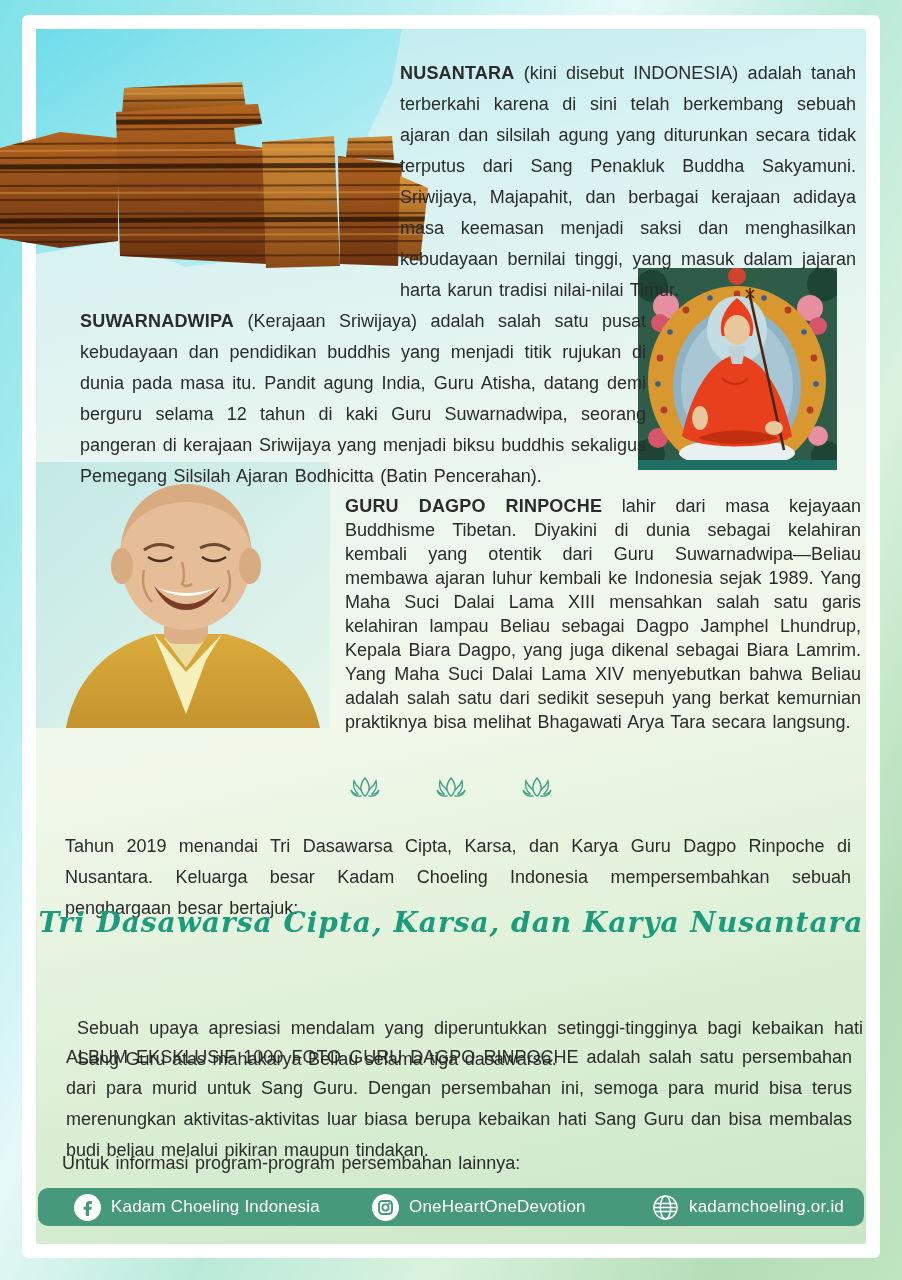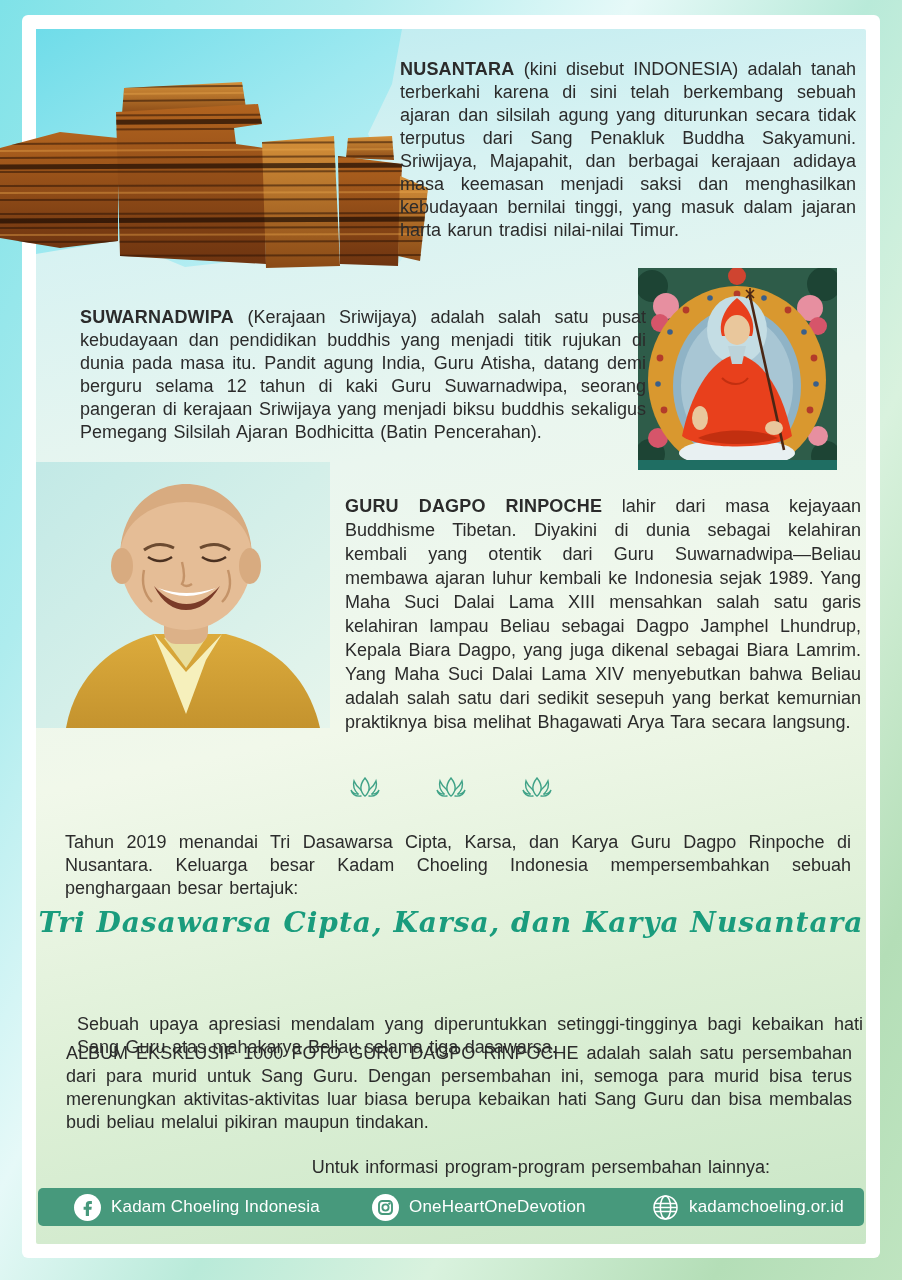--- a/index.html
+++ b/index.html
@@ -11,31 +11,31 @@
   .frame{
     position:absolute;left:22px;top:15px;width:858px;height:1243px;
     background:#ffffff;border-radius:6px;z-index:1;
   }
   .inner{
     position:absolute;left:14px;top:14px;width:830px;height:1215px;
     background:linear-gradient(168deg,#b8eaf0 0%,#d7f2f2 16%,#eaf6ef 36%,#f1f8ea 55%,#def0d7 76%,#c9e6c6 100%);
     border-radius:2px;
   }
   .abs{position:absolute;}
-  .para{font-size:18px;line-height:23px;text-align:justify;word-spacing:1.5px;z-index:5;}
+  .para{font-size:18px;line-height:31px;text-align:justify;word-spacing:1.5px;z-index:5;}
   .para b{letter-spacing:.2px;}
   .script-title{
     width:902px;text-align:center;
     font-family:"DejaVu Serif",serif;font-style:italic;font-weight:bold;
     font-size:28px;color:#1a9c7d;z-index:5;letter-spacing:1px;
   }
   .lotus-row{display:flex;justify-content:space-between;width:202px;z-index:5;}
   .footer-bar{
     left:38px;top:1188px;width:826px;height:38px;background:#47997c;
-    border-radius:5px;z-index:6;
+    border-radius:10px;z-index:6;
   }
   .footer-item{position:absolute;top:0;height:38px;display:flex;align-items:center;gap:10px;cursor:pointer;}
   .footer-item span.lbl{color:#ffffff;font-size:17px;letter-spacing:.2px;}
   svg{display:block;}
 </style>
 </head>
 <body>
 
 <div class="page">
 
@@ -233,21 +233,21 @@
   </div>
 
   <p class="para abs" style="left:62px;top:828px;width:786px;margin:3px">Tahun 2019 menandai Tri Dasawarsa Cipta, Karsa, dan Karya Guru Dagpo Rinpoche di Nusantara. Keluarga besar Kadam Choeling Indonesia mempersembahkan sebuah penghargaan besar bertajuk:</p>
 
   <div class="script-title abs" style="left:0;top:906px">Tri Dasawarsa Cipta, Karsa, dan Karya Nusantara</div>
 
   <p class="para abs" style="left:62px;top:998px;width:786px;margin:15px">Sebuah upaya apresiasi mendalam yang diperuntukkan setinggi-tingginya bagi kebaikan hati Sang Guru atas mahakarya Beliau selama tiga dasawarsa.</p>
 
   <p class="para abs" style="left:62px;top:1038px;width:786px;margin:4px">ALBUM EKSKLUSIF 1000 FOTO GURU DAGPO RINPOCHE adalah salah satu persembahan dari para murid untuk Sang Guru. Dengan persembahan ini, semoga para murid bisa terus merenungkan aktivitas-aktivitas luar biasa berupa kebaikan hati Sang Guru dan bisa membalas budi beliau melalui pikiran maupun tindakan.</p>
 
-  <p class="para abs" style="left:62px;top:1148px;width:700px;margin:8px;text-align:right">Untuk informasi program-program persembahan lainnya:</p>
+  <p class="para abs" style="left:62px;top:1148px;width:700px;margin:0;text-align:left">Untuk informasi program-program persembahan lainnya:</p>
 
   <div class="footer-bar abs">
 
     <div class="footer-item" style="left:36px">
       <svg width="27" height="27" viewBox="0 0 27 27">
         <circle cx="13.5" cy="13.5" r="13.5" fill="#ffffff"></circle>
         <path d="M15.5,7 h2.4 v3 h-2 c-0.6,0 -0.9,0.4 -0.9,1 v1.8 h2.8 l-0.4,3 h-2.4 v6.2 h-3.2 v-6.2 h-2.2 v-3 h2.2 v-2.2 c0,-2.2 1.3,-3.6 3.7,-3.6 Z" fill="#47997c"></path>
       </svg>
       <span class="lbl">Kadam Choeling Indonesia</span>
     </div>

